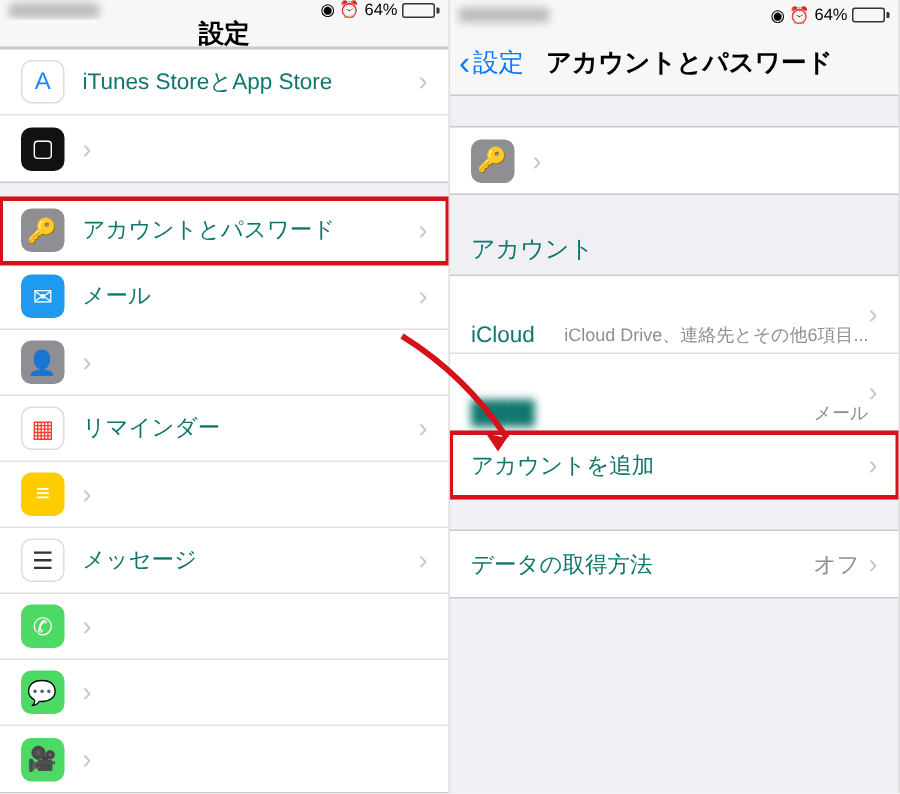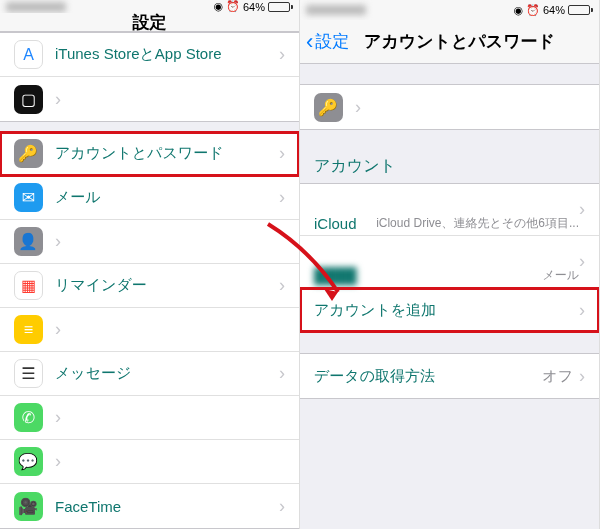--- a/index.html
+++ b/index.html
@@ -94,21 +94,20 @@
       <div class="row">
         <span class="icon" style="background: rgb(76, 217, 100); color: rgb(255, 255, 255);">✆</span>
         <span class="chevron">›</span>
       </div>
       <div class="row">
         <span class="icon" style="background: rgb(76, 217, 100); color: rgb(255, 255, 255);">💬</span>
         <span class="chevron">›</span>
       </div>
       <div class="row">
         <span class="icon" style="background: rgb(76, 217, 100); color: rgb(255, 255, 255);">🎥</span>
-        <span class="label">FaceTime</span>
         <span class="chevron">›</span>
       </div>
     </div>
 </div>
 
 <div class="pane">
   <div class="status-bar">
     <span class="status-left"></span>
     <span>◉ ⏰</span>
     <span>64%</span>

